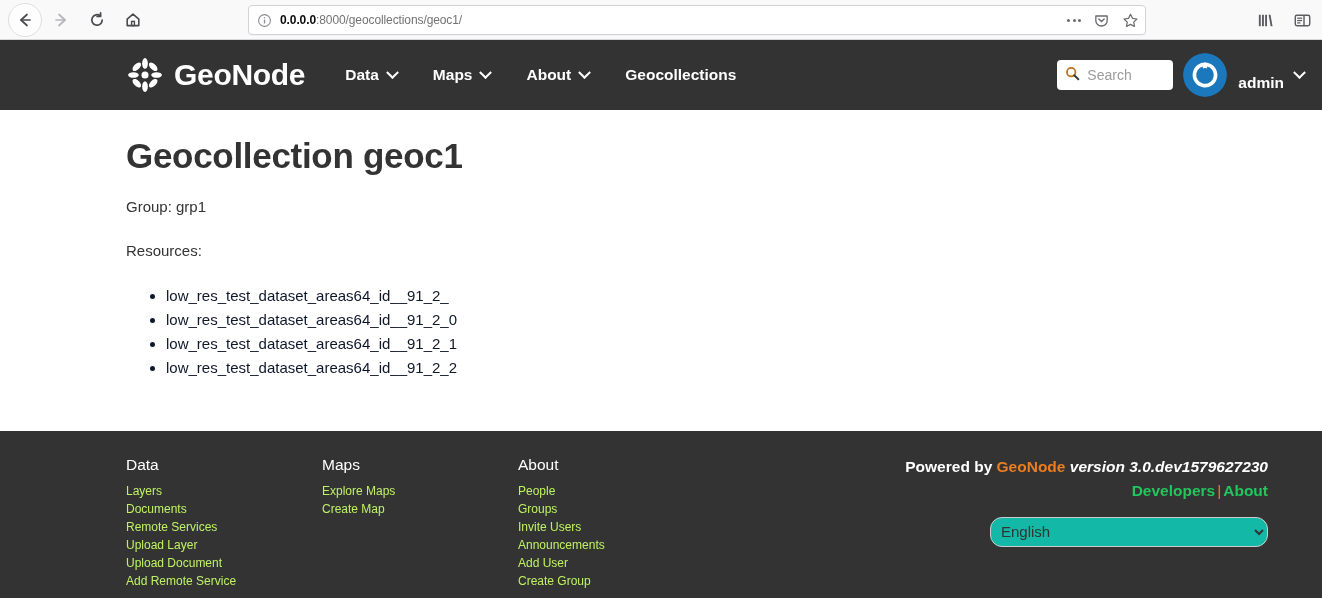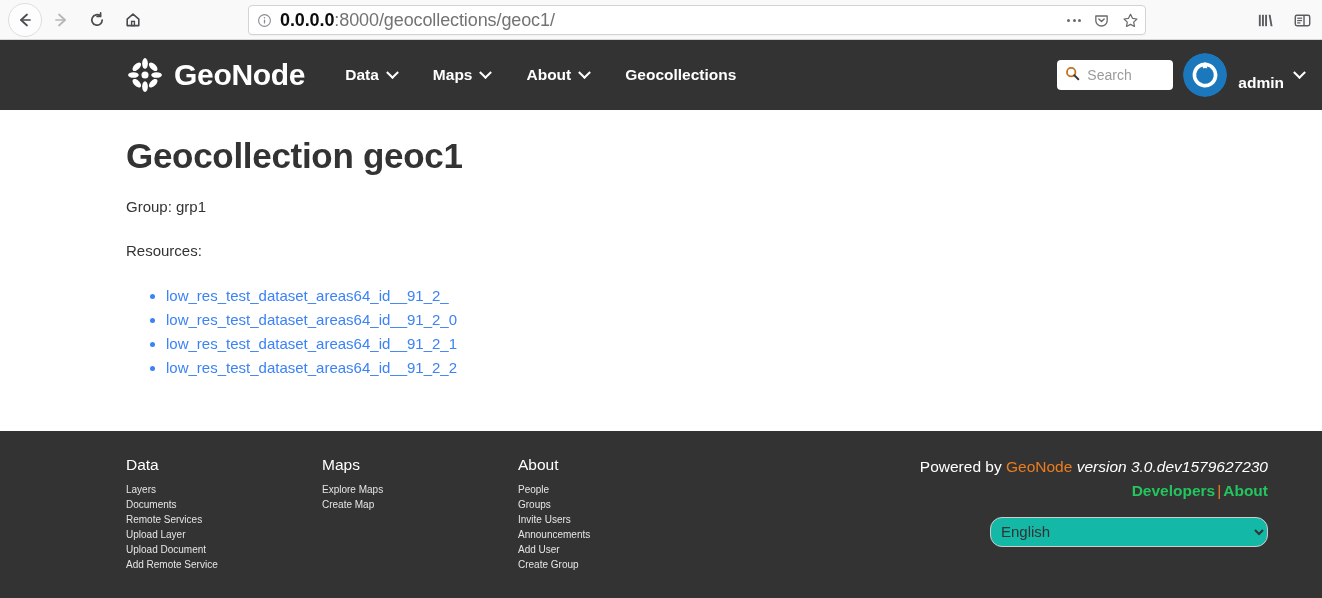--- a/index.html
+++ b/index.html
@@ -66,21 +66,21 @@
     box-shadow: 0 1px 1px rgba(0,0,0,0.03);
   }
   .info-icon {
     flex: 0 0 auto;
     margin-right: 8px;
     display: flex;
     align-items: center;
   }
   .url-text {
     flex: 1 1 auto;
-    font-size: 18px;
+    font-size: 12px;
     color: #9a9a9e;
     white-space: nowrap;
     overflow: hidden;
     letter-spacing: -0.1px;
   }
   .url-host { color: #0c0c0d; font-weight: 700; }
   .url-rest { color: #737373; }
   .urlbar-actions {
     flex: 0 0 auto;
     display: flex;
@@ -225,21 +225,21 @@
     margin: 0 0 23px 0;
     line-height: 1.4;
   }
   .res-list {
     margin: 0;
     padding-left: 40px;
     list-style: disc;
   }
   .res-list li {
     font-size: 15px;
-    color: #3b82f6;
+    color: #0f172a;
     line-height: 1.55;
     margin-bottom: 0.5px;
   }
   .main-spacer { height: 42px; }
 
   
   .footer {
     background: #333333;
     padding: 22px 0 30px 0;
     height: 208px;
@@ -252,36 +252,37 @@
   .footer-col { width: 196px; flex: 0 0 auto; }
   .footer-col.about-col { width: 300px; }
   .footer-head {
     color: #ffffff;
     font-size: 15.5px;
     margin: 0 0 5px 0;
     line-height: 1.5;
   }
   .footer-link {
     display: block;
-    color: #e5e5e5;
-    font-size: 10px;
+    color: #bef264;
+    font-size: 12px;
     line-height: 1.5;
     text-decoration: none;
     cursor: pointer;
   }
   .footer-right {
     margin-left: auto;
     text-align: right;
     padding-top: 2px;
   }
   .powered {
     color: #ffffff;
     font-size: 15.5px;
     line-height: 1.5;
     white-space: nowrap;
+    font-weight: bold;
   }
   .powered a { color: #ec7d1f; text-decoration: none; cursor: pointer; }
   .powered .version { font-style: italic; }
   .devline {
     font-size: 15.5px;
     line-height: 1.5;
     color: #ffffff;
     margin-top: 0;
   }
   .devline a { color: #22c55e; text-decoration: none; cursor: pointer; font-weight: bold; }

